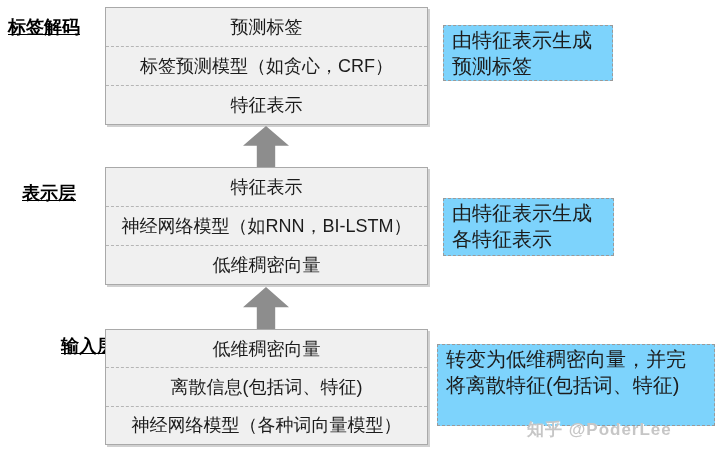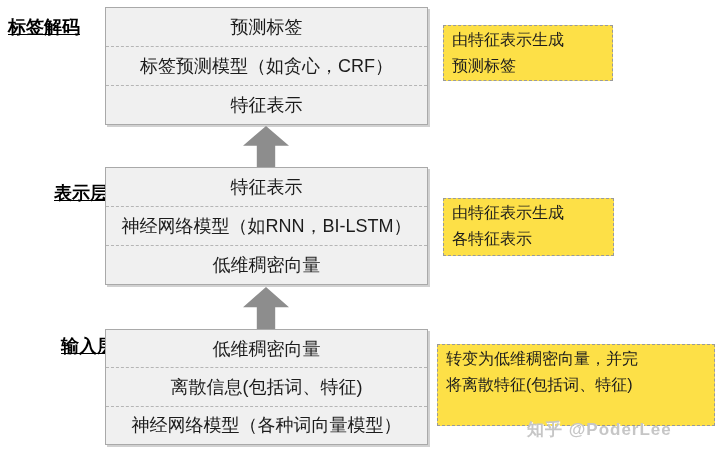--- a/index.html
+++ b/index.html
@@ -37,42 +37,42 @@
     font-size: 18px;
     color: #1c1c1c;
     border-bottom: 1px dashed #b5b5b5;
     white-space: nowrap;
   }
   .main-box .row:last-child { border-bottom: none; }
   .note-box {
     position: absolute;
     box-sizing: border-box;
     border: 1px dashed #9a9a9a;
-    background: #fde047;
-    font-size: 16px;
+    background: #7dd3fc;
+    font-size: 20px;
     line-height: 26px;
     color: #1c1c1c;
     padding: 1px 4px 1px 8px;
     white-space: nowrap;
   }
   .note-box span { display: block; }
   .arrow-up {
     position: absolute;
     left: 243px;
     width: 46px;
     background: #8d8d8d;
     clip-path: polygon(50% 0, 100% 48%, 70% 48%, 70% 100%, 30% 100%, 30% 48%, 0 48%);
   }
   #arrow-1 { top: 126px; height: 41px; }
   #arrow-2 { top: 287px; height: 42px; }
   #box-decode { top: 7px;   height: 118px; }
   #box-repr   { top: 167px; height: 118px; }
   #box-input  { top: 329px; height: 116px; }
   #label-decode { left: 8px;  top: 15px; }
-  #label-repr   { left: 22px; top: 181px; margin-left: 32px; }
+  #label-repr   { left: 22px; top: 181px; }
   #label-input  { left: 17px; top: 334px; margin-left: 44px; }
   #note-decode { left: 443px; top: 25px;  width: 170px; height: 56px; }
   #note-repr   { left: 443px; top: 198px; width: 171px; height: 58px; }
   #note-input  { left: 437px; top: 344px; width: 278px; height: 82px; }
   .watermark {
     position: absolute;
     left: 527px;
     top: 418px;
     font-size: 17px;
     color: #c6c6c6;

